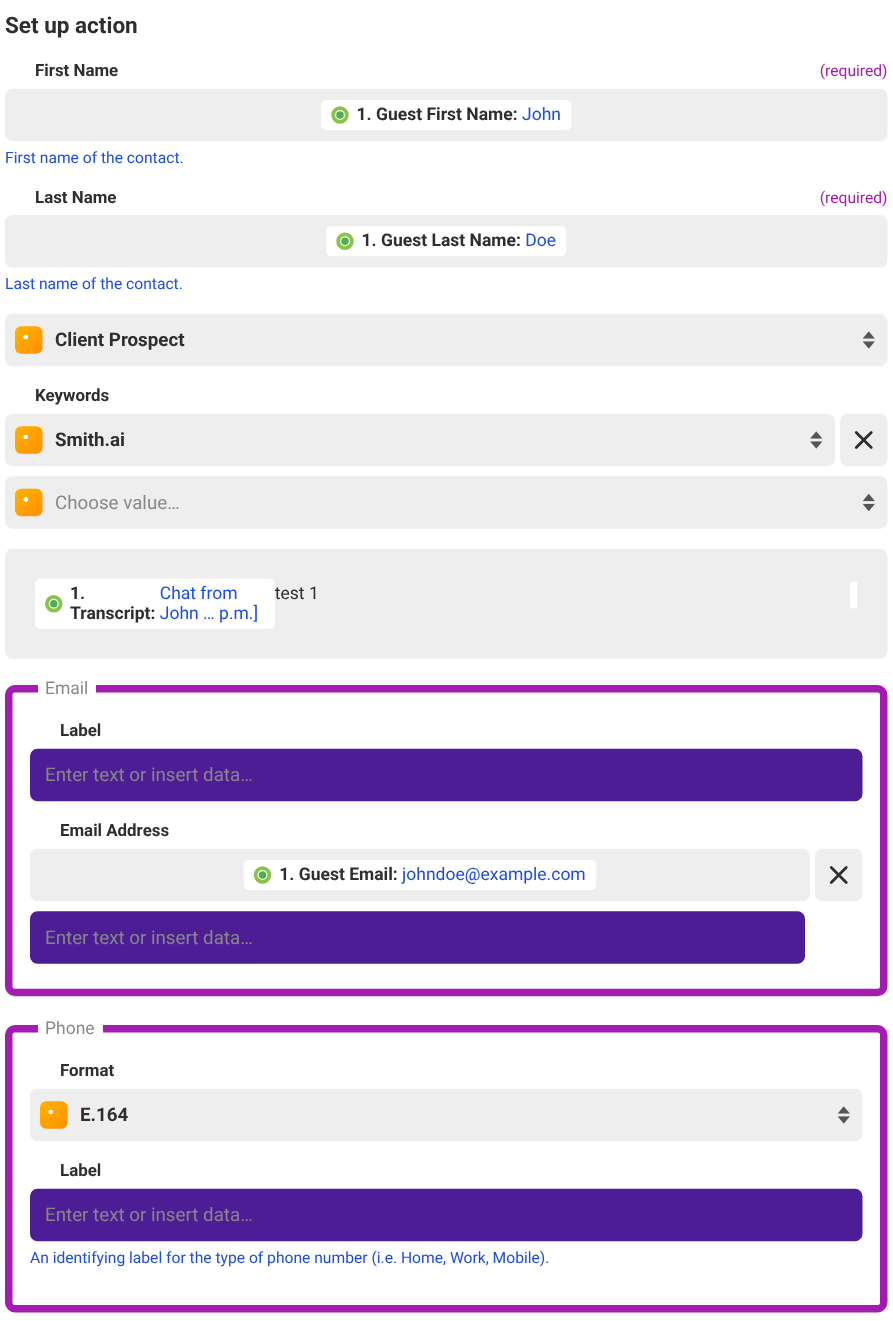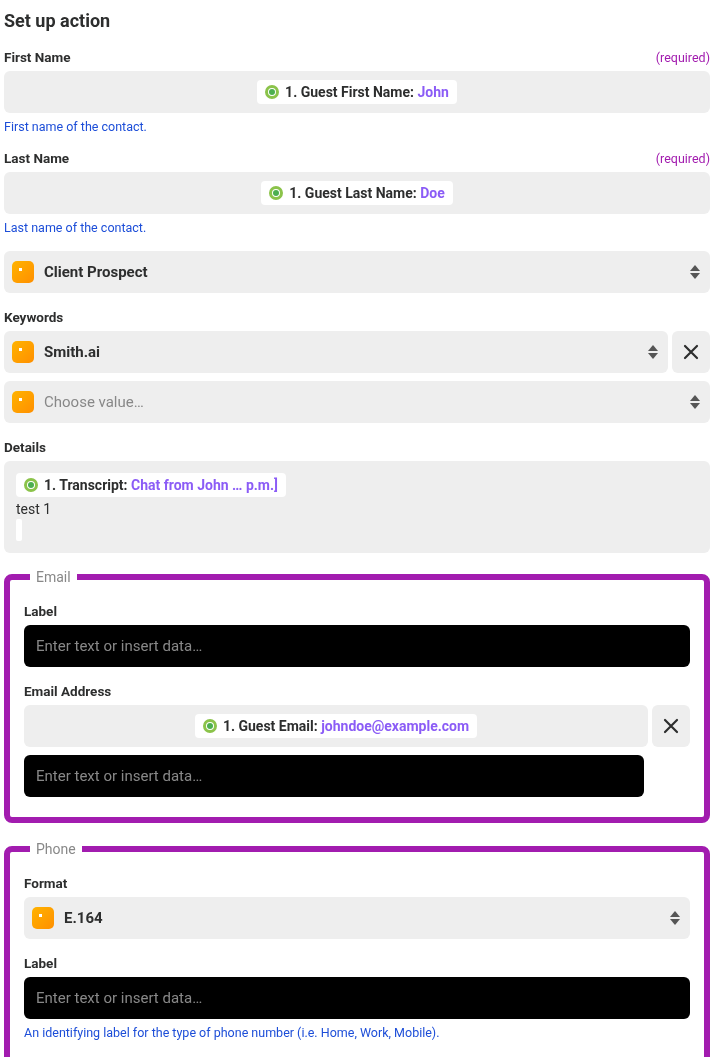--- a/index.html
+++ b/index.html
@@ -17,33 +17,33 @@
       margin-bottom: 18px;
       margin-top: 2px;
     }
     .field { margin-bottom: 16px; }
     .label-row {
       display: flex;
       justify-content: space-between;
       align-items: baseline;
       margin-bottom: 6px;
     }
-    .label { font-size: 13.5px; font-weight: 700; }
+    .label { font-size: 13.5px; font-weight: 700; margin-left: 24px; }
     .required { color: #a21caf; font-size: 12.5px; }
     .input-box {
       background: #eeeeee;
       border-radius: 6px;
       min-height: 42px;
       display: flex;
       align-items: center;
       padding: 6px 8px;
       position: relative;
       justify-content: center;
     }
-    .input-box.tall { min-height: 74px; align-items: flex-start; flex-direction: column; padding: 12px; }
+    .input-box.tall { min-height: 74px; align-items: flex-start; flex-direction: row; padding: 24px; }
     .pill {
       background: #fff;
       border-radius: 4px;
       padding: 4px 8px;
       display: inline-flex;
       align-items: center;
       font-size: 14px;
       font-weight: 400;
     }
     .pill .dot {
@@ -51,21 +51,21 @@
       border: 3px solid #8bc34a;
       background: #fff;
       margin-right: 6px;
       position: relative;
       flex-shrink: 0;
     }
     .pill .dot::after{
       content:""; position:absolute; top:1px; left:1px; width:6px; height:6px; background:#4caf50; border-radius:50%;
     }
     .pill .ptext { font-weight: 700; }
-    .pill .pval { color: #8b5cf6; font-weight: 700; }
+    .pill .pval { color: #1d4ed8; font-weight: 400; }
     .helper { color: #1d4ed8; font-size: 12.5px; margin-top: 6px; }
     .select-box {
       background: #eeeeee;
       border-radius: 6px;
       min-height: 42px;
       display: flex;
       align-items: center;
       padding: 6px 36px 6px 8px;
       position: relative;
     }
@@ -110,21 +110,21 @@
       padding: 18px 14px 14px 14px;
       margin-bottom: 18px;
     }
     fieldset.group legend {
       padding: 0 6px;
       color: #888;
       font-size: 14px;
       margin-left: 6px;
     }
     .placeholder-input {
-      background: #000000;
+      background: #4c1d95;
       border-radius: 6px;
       min-height: 42px;
       display:flex; align-items:center;
       padding: 0 12px;
       color:#888; font-size:15px;
     }
   </style>
 </head>
 <body>
 
@@ -209,23 +209,20 @@
           <path d="M0 6 L5 0 L10 6 Z" fill="#555"></path>
         </svg>
       <svg class="down" viewBox="0 0 10 6">
           <path d="M0 0 L5 6 L10 0 Z" fill="#555"></path>
         </svg>
     </span>
   </div>
 </div>
 
 <div class="field">
-  <div class="label-row">
-    <span class="label">Details</span>
-  </div>
   <div class="input-box tall">
     <span class="pill">
       <span class="dot"></span>
       <span class="ptext">1. Transcript:</span>
       <span>&nbsp;</span>
       <span class="pval">Chat from John … p.m.]</span>
     </span>
     <div class="textarea-static">test 1</div>
     <span class="cursor-bar"></span>
   </div>

